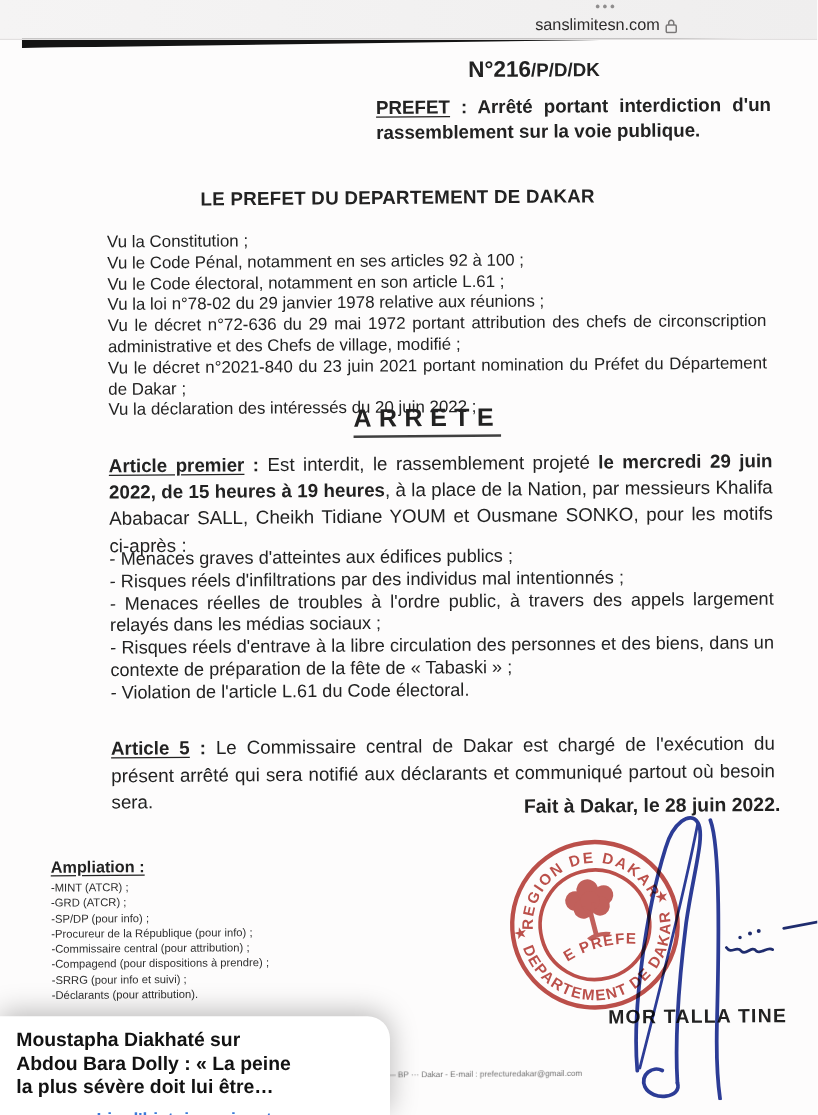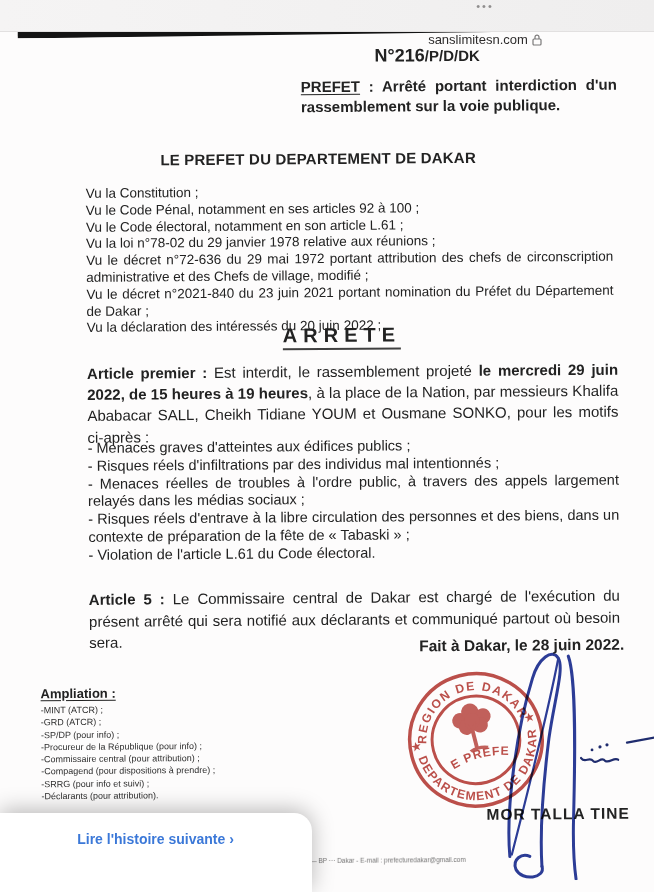--- a/index.html
+++ b/index.html
@@ -20,21 +20,21 @@
     z-index:5;
   }
   .url-cluster{
     position:absolute;left:385px;top:2px;width:200px;
     display:flex;flex-direction:column;align-items:center;
   }
   .menu-dots{
     font-size:11px;color:#8f8d8d;letter-spacing:2px;line-height:9px;
     cursor:default;
   }
-  .url-row{display:flex;align-items:flex-start;gap:4px;margin-top:21px;}
+  .url-row{display:flex;align-items:center;gap:4px;margin-top:1px;}
   .url-text{font-size:13px;color:#2d2b2b;}
   .lock-icon{display:inline-block;width:10px;height:12px;}
 
   
   .doc{position:absolute;left:0;top:21px;width:654px;height:861px;}
   .doc-rotate{position:absolute;inset:0;transform:rotate(-0.45deg);transform-origin:50% 40%;}
   .doc *{color:#222;}
 
   .scan-line{
     position:absolute;left:20px;top:7px;width:616px;height:8px;
@@ -63,21 +63,21 @@
   .arrete-title{
     position:absolute;left:283px;top:303px;
     font-size:20px;font-weight:bold;letter-spacing:6px;
     border-bottom:2px solid #404040;padding-bottom:1px;
   }
 
   .article1{
     position:absolute;left:87px;top:340px;width:531px;
     font-size:15px;line-height:21.2px;text-align:justify;
   }
-  .article-label{font-weight:bold;text-underline-offset:2px;}
+  .article-label{font-weight:bold;text-decoration:underline;text-underline-offset:2px;}
   .article-sep{font-weight:bold;}
 
   .motifs{position:absolute;left:87px;top:417px;width:531px;}
   .motifs p{margin:0;font-size:14.5px;line-height:17.8px;text-align:justify;}
 
   .article2{
     position:absolute;left:87px;top:566px;width:531px;
     font-size:15px;line-height:21.5px;text-align:justify;
   }
 
@@ -257,16 +257,21 @@
           <circle cx="111" cy="112" r="1.4"></circle>
         </g>
       </svg>
 
       <div class="doc-footer">Tél : ·· ··· ·· ·· — ·· ··· ·· ·· — BP ··· Dakar - E-mail : prefecturedakar@gmail.com</div>
 
     </div>
   </div>
 
   <div class="story-card">
+    <div class="story-title">
+      <p>Moustapha Diakhaté sur</p>
+      <p>Abdou Bara Dolly : « La peine</p>
+      <p>la plus sévère doit lui être…</p>
+    </div>
     <div class="story-link" id="story-link" style="color: rgb(59, 120, 216);">Lire l'histoire suivante ›</div>
   </div>
 
 </div>
 
 </body></html>

